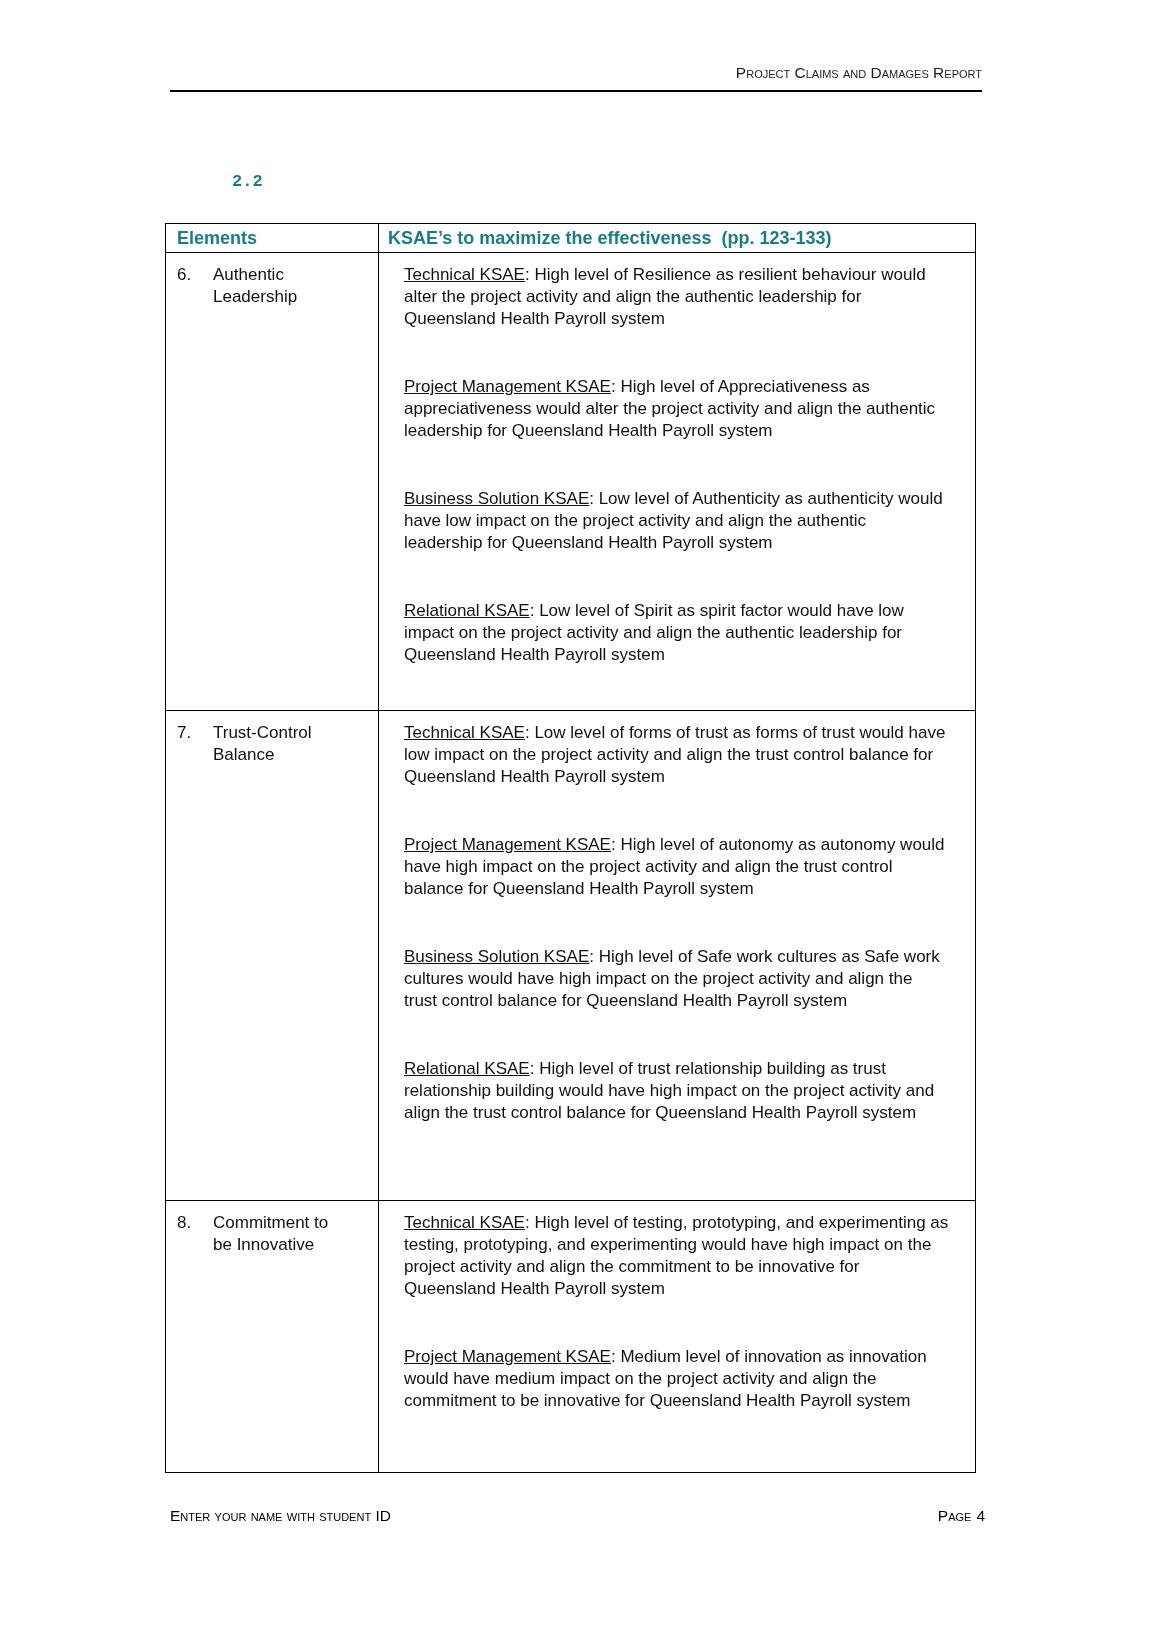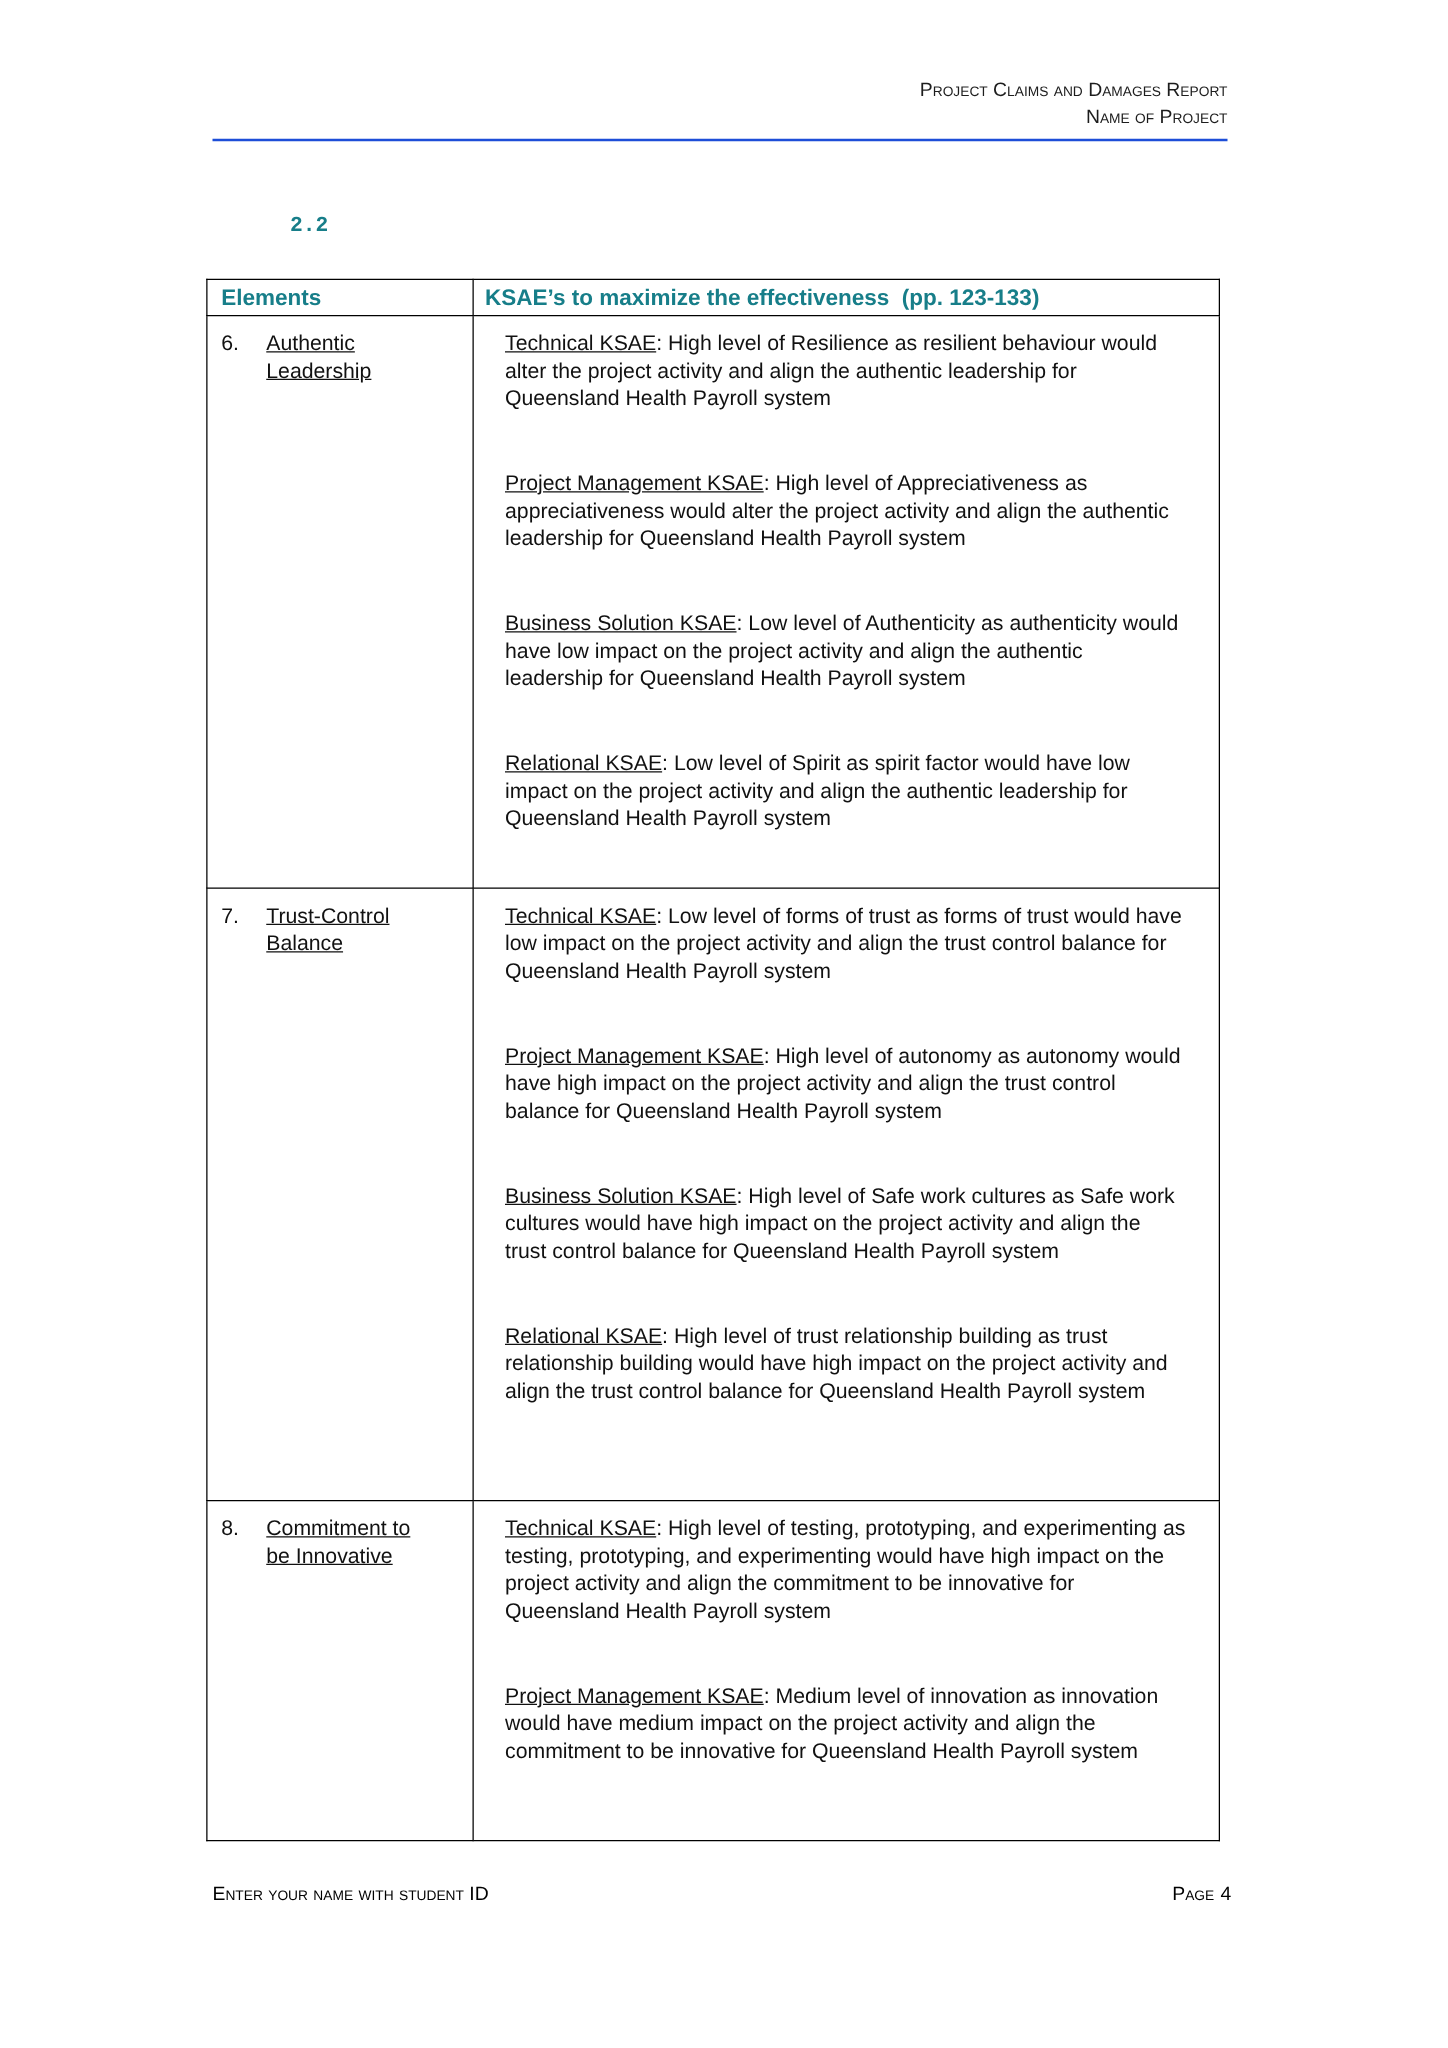--- a/index.html
+++ b/index.html
@@ -12,21 +12,21 @@
     overflow:hidden;
   }
   
   .page-header {
     position:absolute; top:62px; left:170px; right:176px;
     text-align:right;
     font-variant:small-caps;
     font-size:15.5px; line-height:21px;
     color:#1d1d1d;
     padding-bottom:7px;
-    border-bottom:2px solid #1d4ed8;
+    border-bottom:2px solid #000000;
   }
   
   .section-heading {
     position:absolute; top:170px; left:232px;
     display:flex; gap:38px;
     font-family:Liberation Mono, monospace;
     font-weight:bold;
     font-size:17px; line-height:23px;
     color:#177E89;
     white-space:nowrap;
@@ -51,41 +51,40 @@
     font-size:18px; line-height:20px;
     font-weight:bold;
     color:#177E89;
     white-space:pre-wrap;
     padding:4px 8px 2px 11px;
   }
   th.ksae-head { padding-left:9px; }
   td.elem-cell { padding:11px 8px 0 11px; font-size:17px; line-height:22px; }
   .elem { display:flex; }
   .elem .num { width:36px; flex:none; }
-  .elem .txt { width:130px;text-decoration:underline; }
+  .elem .txt { width:130px; }
   td.ksae-cell { padding:11px 26px 0 9px; font-size:17px; line-height:22px; }
   .para { margin:0 0 46px 16px; }
   .para:last-child { margin-bottom:0; }
   .para .u { text-decoration:underline; }
   
   .page-footer {
     position:absolute; top:1506px; left:170px; right:173px;
     display:flex; justify-content:space-between; align-items:baseline;
     font-variant:small-caps;
     font-size:15.5px; line-height:20px;
     color:#000000;
   }
   .page-footer .pgnum { margin-left:5px; }
 </style>
 </head>
 <body>
 
 <div class="page-header">
   <div>Project Claims and Damages Report</div>
-  <div>Name of Project</div>
 </div>
 
 <div class="section-heading">
   <span>2.2</span>
 </div>
 
 <table class="factors">
   <colgroup>
     <col style="width:213px">
     <col style="width:597px">

